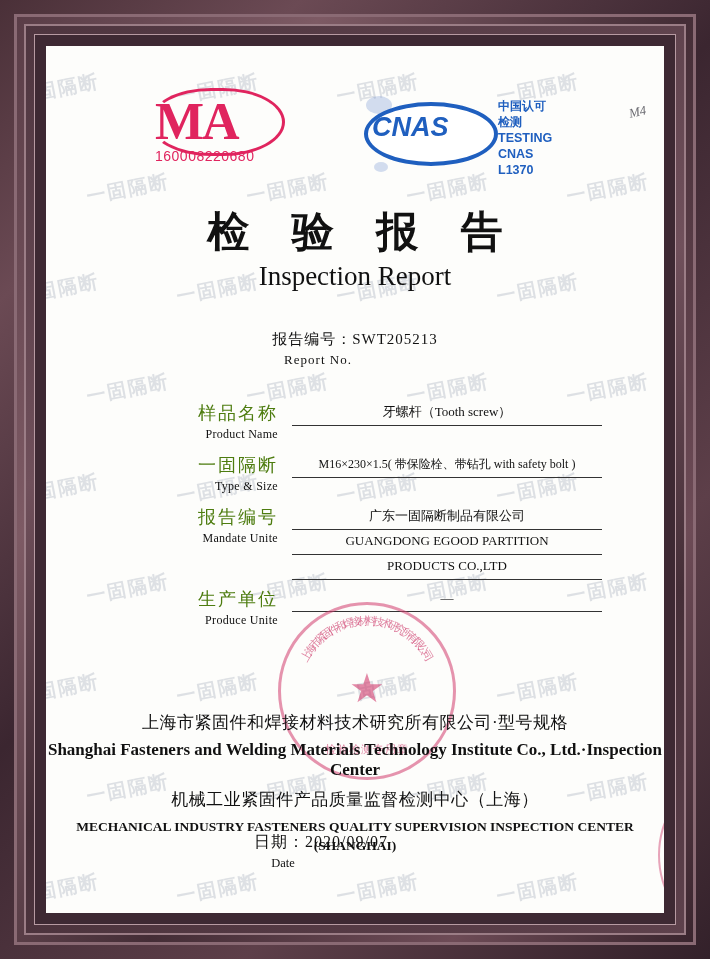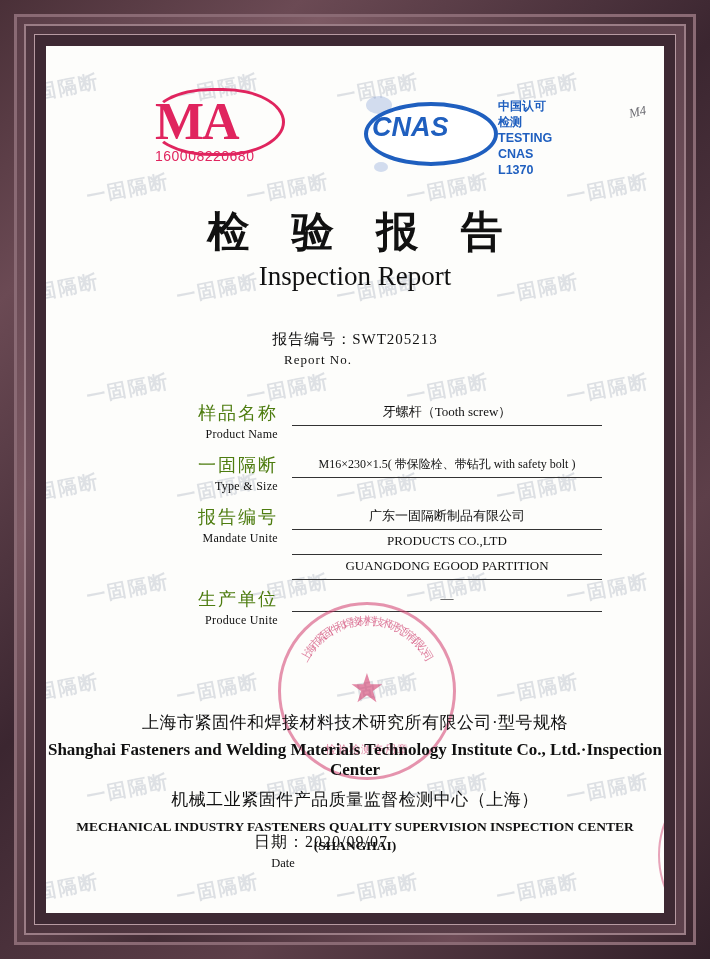--- a/index.html
+++ b/index.html
@@ -423,22 +423,22 @@
             <div class="fv-line small">M16×230×1.5( 带保险栓、带钻孔 with safety bolt )</div>
           </div>
         </div>
         <div class="field-row" style="min-height: 82px;">
           <div class="field-label">
             <span class="lb-cn">报告编号</span>
             <span class="lb-en">Mandate Unite</span>
           </div>
           <div class="field-value">
             <div class="fv-line">广东一固隔断制品有限公司</div>
+            <div class="fv-line">GUANGDONG EGOOD PARTITION</div>
             <div class="fv-line">PRODUCTS CO.,LTD</div>
-            <div class="fv-line">GUANGDONG EGOOD PARTITION</div>
           </div>
         </div>
         <div class="field-row" style="min-height: 52px;">
           <div class="field-label">
             <span class="lb-cn">生产单位</span>
             <span class="lb-en">Produce Unite</span>
           </div>
           <div class="field-value">
             <div class="fv-line">—</div>
           </div>

